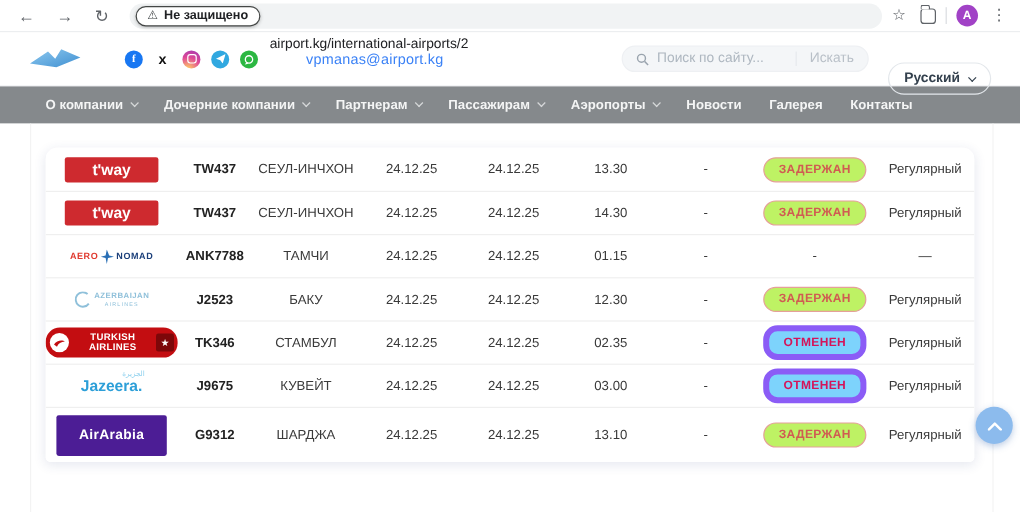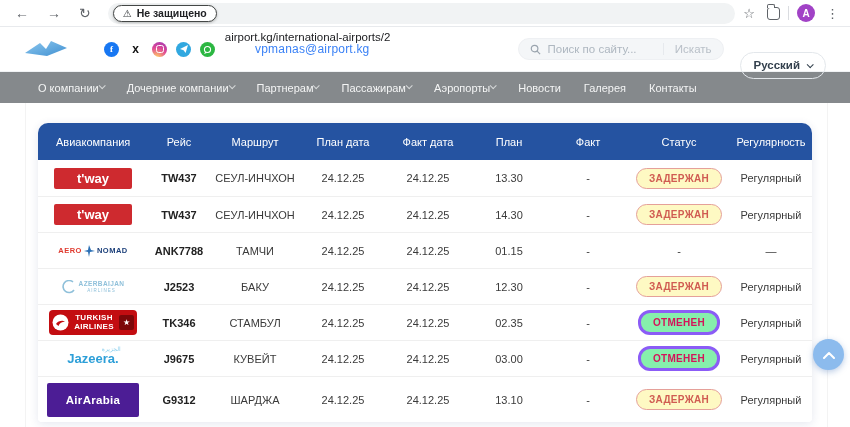--- a/index.html
+++ b/index.html
@@ -53,22 +53,22 @@
   .lang-select { margin-left:16px; height:27px; border:1px solid #e3e7eb; border-radius:14px;
     display:flex; align-items:center; gap:7px; padding:0 13px; font-size:11.5px;
     color:#33404d; font-weight:bold; cursor:pointer;margin-top:32px; }
   .chev { width:5px; height:5px; border-right:1.5px solid currentColor;
     border-bottom:1.5px solid currentColor; transform:rotate(45deg) translateY(-1px);
     display:inline-block; }
 
   
   .nav { height:31px; background:#85898c; display:flex; align-items:center;
     padding-left:38px; gap:23px; }
-  .nav-item { display:flex; align-items:center; color:#f4f5f5; font-size:11px;
-    font-weight:normal; cursor:pointer; white-space:nowrap; }
+  .nav-item { display:flex; align-items:center; gap:6px; color:#f4f5f5; font-size:11px;
+    font-weight:bold; cursor:pointer; white-space:nowrap; }
   .nav-item .chev { color:#d6d8d9; margin-top:-2px; }
 
   
   .main { position:relative; height:324px; background:#fff; }
   .main-frame { position:absolute; left:25px; right:22px; top:0; bottom:0;
     border-left:1px solid #f3f3f3; border-right:1px solid #f3f3f3; }
   .flight-table { position:absolute; left:38px; top:20px; width:774px;
     border-radius:10px 10px 4px 4px; overflow:hidden;
     box-shadow:0 2px 10px rgba(40,60,120,.12); background:#fff; }
   .tgrid { display:grid; grid-template-columns:110px 62px 90px 86px 84px 78px 80px 102px 1fr;
@@ -76,34 +76,34 @@
   .thead { background:#2553a1; height:37px; color:#fff; font-size:11px; }
   .thead .th { text-align:center; }
   .thead .th:first-child { text-align:left; padding-left:18px; }
   .trow { height:36px; background:#fff; border-top:1px solid #efefef; font-size:11px; color:#3a3a3a; }
   .trow.tall { height:46px; }
   .td { text-align:center; }
   .td.logo-cell { display:flex; justify-content:center; align-items:center; }
   .td.flight { font-weight:bold; color:#222; }
   .pill { display:inline-block; font-size:10px; font-weight:bold; letter-spacing:.3px;
     padding:4px 12px; border-radius:12px; }
-  .pill.delayed  { color:#d05c52; border:1px solid #e5a099; background:#fef9c3; }
-  .pill.canceled { color:#d4145a; border:3px solid #8b5cf6; background:#86efac; }
+  .pill.delayed  { color:#d05c52; border:1px solid #e5a099; background:#bef264; }
+  .pill.canceled { color:#d4145a; border:5px solid #8b5cf6; background:#7dd3fc; }
 
   
   .logo-tway { width:78px; height:21px; background:#ce2a2f; border-radius:2px; color:#fff;
     font-weight:bold; font-size:13px; display:flex; align-items:center; justify-content:center; }
   .logo-aero { display:flex; align-items:center; gap:2px; }
   .aero-red  { font-size:7.5px; font-weight:bold; color:#e03a2f; letter-spacing:.5px; }
   .aero-navy { font-size:7.5px; font-weight:bold; color:#1b3f7a; letter-spacing:.5px; }
   .logo-az { display:flex; align-items:center; gap:3px; color:#8fc0da; }
   .az-text { display:flex; flex-direction:column; align-items:center; line-height:1.2; }
   .az-top { font-size:6.5px; font-weight:bold; letter-spacing:.4px; }
   .az-bot { font-size:4.5px; letter-spacing:1px; }
-  .logo-turkish { width:88px; height:25px; background:#c30d11; border-radius:4px;
+  .logo-turkish { width:110px; height:25px; background:#c30d11; border-radius:12px;
     display:flex; align-items:center; gap:4px; padding:0 3px; }
   .tk-text { display:flex; flex-direction:column; color:#fff; font-weight:bold;
     font-size:8px; line-height:1.1; letter-spacing:.3px; flex:1; }
   .tk-star { width:15px; height:15px; background:rgba(40,0,0,.45); border-radius:2px;
     color:#fff; font-size:8px; display:flex; align-items:center; justify-content:center; }
   .logo-jazeera { position:relative; font-size:13px; font-weight:bold; color:#2d9fd8; }
   .jz-arabic { position:absolute; top:-6px; right:-2px; font-size:6px; font-weight:normal; color:#8ed0ee; }
   .logo-airarabia { width:92px; height:34px; background:#4c1d95; border-radius:2px; color:#fff;
     font-weight:bold; font-size:11.5px; letter-spacing:.3px;
     display:flex; align-items:center; justify-content:center; }
@@ -210,31 +210,20 @@
     </span>
   <span class="nav-item">
       <span>Контакты</span>
     </span>
 </div>
 
 <div class="main">
   <div class="main-frame"></div>
 
   <div class="flight-table">
-    <div class="tgrid thead">
-      <span class="th">Авиакомпания</span>
-      <span class="th">Рейс</span>
-      <span class="th">Маршрут</span>
-      <span class="th">План дата</span>
-      <span class="th">Факт дата</span>
-      <span class="th">План</span>
-      <span class="th">Факт</span>
-      <span class="th">Статус</span>
-      <span class="th">Регулярность</span>
-    </div>
 
     <div class="tgrid trow" style="border-top:none">
       <span class="td logo-cell">
         <span class="logo-tway">t'way</span>
         </span>
       <span class="td flight">TW437</span>
       <span class="td">СЕУЛ-ИНЧХОН</span>
       <span class="td">24.12.25</span>
       <span class="td">24.12.25</span>
       <span class="td">13.30</span>

